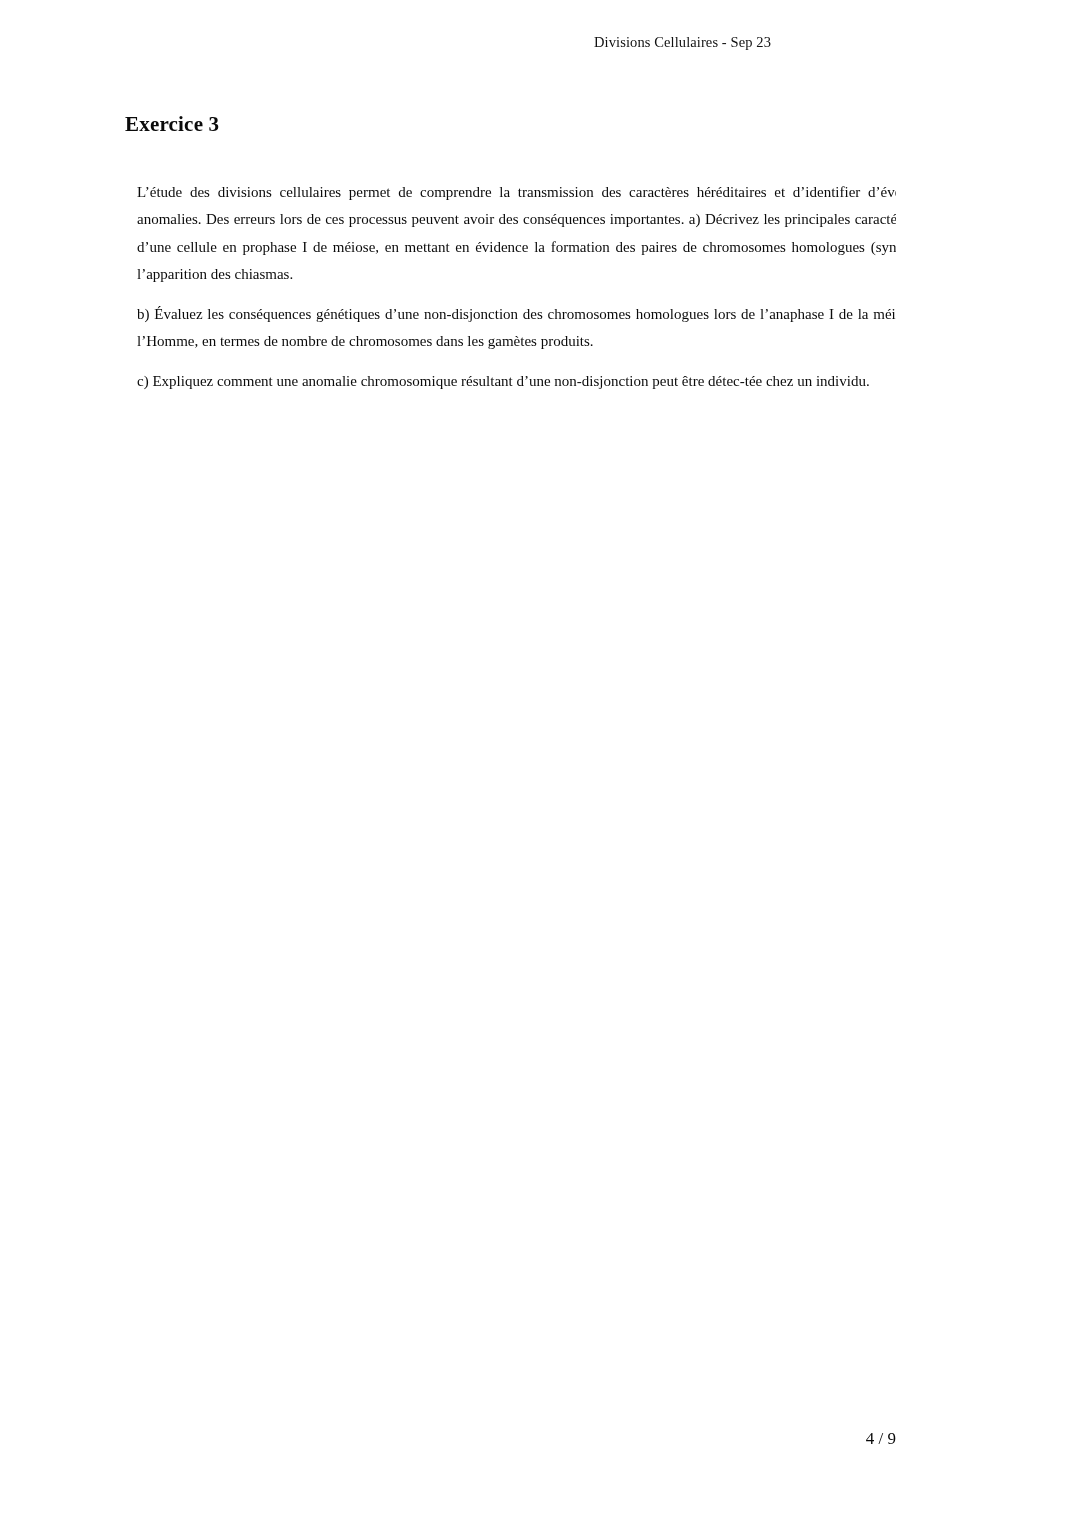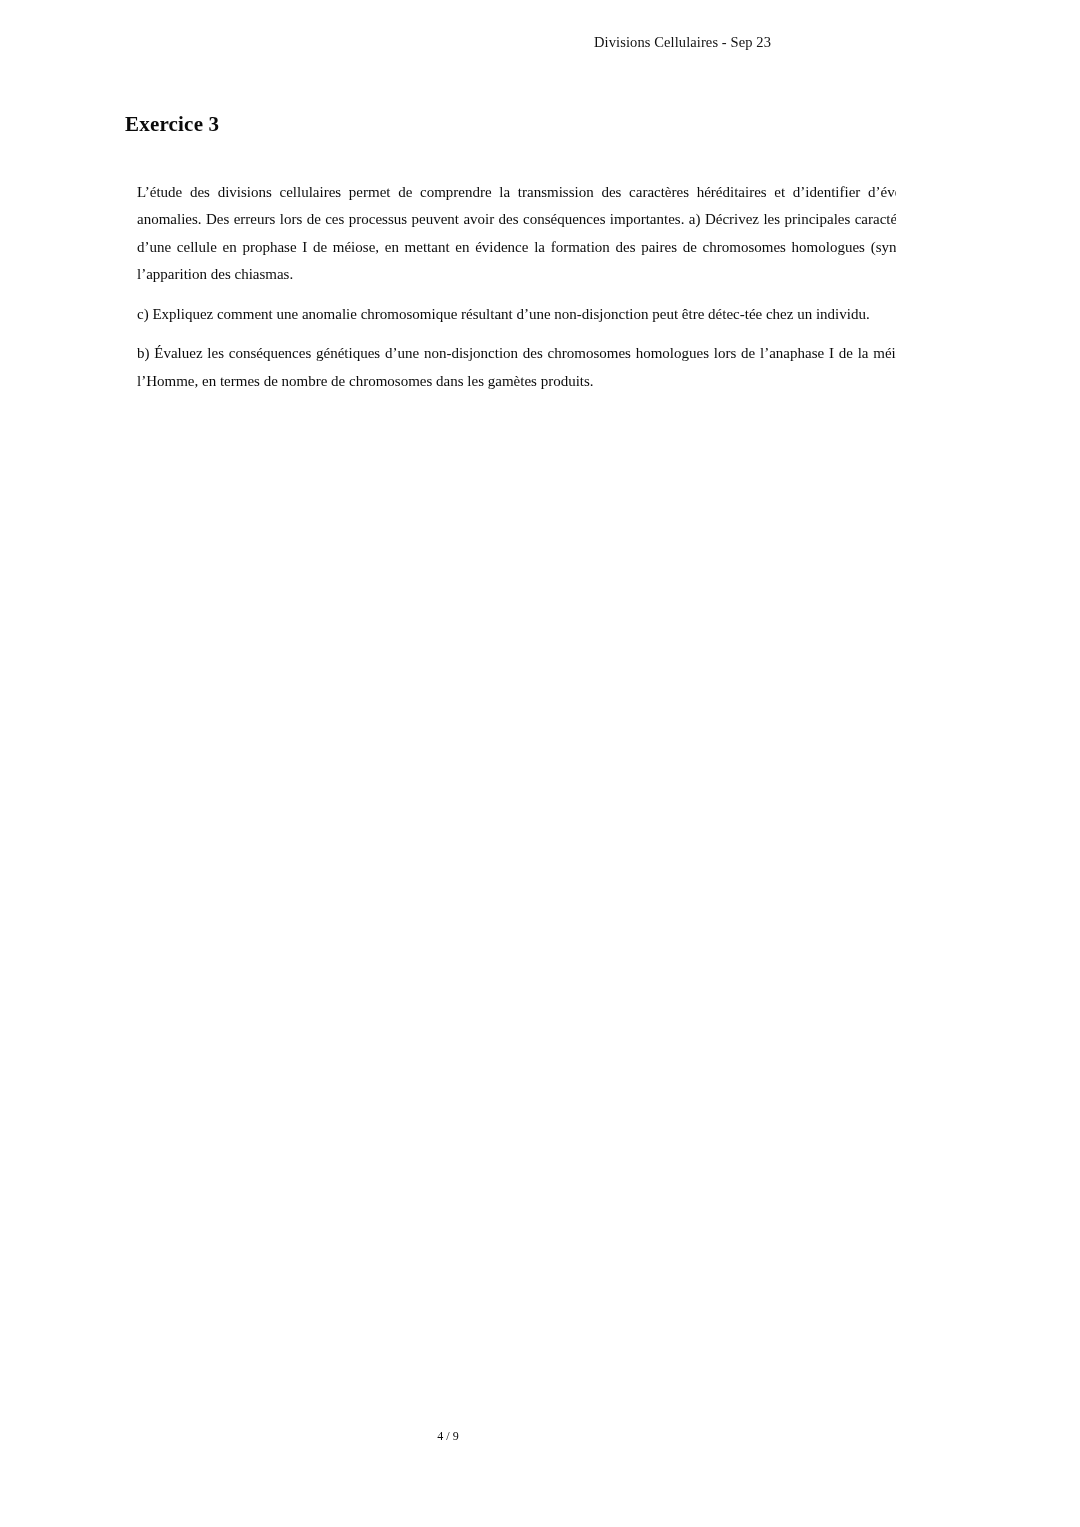--- a/index.html
+++ b/index.html
@@ -46,34 +46,34 @@
     hyphens: manual;
   }
   .body-para + .body-para {
     margin-top: 0;
   }
   .footer {
     position: absolute;
     left: 0;
     right: 0;
     top: 1429px;
-    text-align: center;
-    font-size: 12px;
+    text-align: right;
+    font-size: 17px;
     color: #0b0b0b;
   }
 </style>
 </head>
 <body>
 
 <div class="page">
 
   <div class="header">Divisions Cellulaires - Sep 23</div>
 
   <div class="content">
     <h1 class="exercise-title">Exercice 3</h1>
     <p class="body-para">L’étude des divisions cellulaires permet de comprendre la transmission des caractères héréditaires et d’identifier d’éventuelles anomalies. Des erreurs lors de ces processus peuvent avoir des conséquences importantes. a) Décrivez les principales caractéristiques d’une cellule en prophase I de méiose, en mettant en évidence la formation des paires de chromosomes homologues (synapsis) et l’apparition des chiasmas.</p>
+    <p class="body-para">b) Évaluez les conséquences génétiques d’une non-disjonction des chromosomes homologues lors de l’anaphase I de la méiose chez l’Homme, en termes de nombre de chromosomes dans les gamètes produits.</p>
     <p class="body-para">c) Expliquez comment une anomalie chromosomique résultant d’une non-disjonction peut être détec-tée chez un individu.</p>
-    <p class="body-para">b) Évaluez les conséquences génétiques d’une non-disjonction des chromosomes homologues lors de l’anaphase I de la méiose chez l’Homme, en termes de nombre de chromosomes dans les gamètes produits.</p>
   </div>
 
   <div class="footer">4 / 9</div>
 
 </div>
 
 </body></html>

